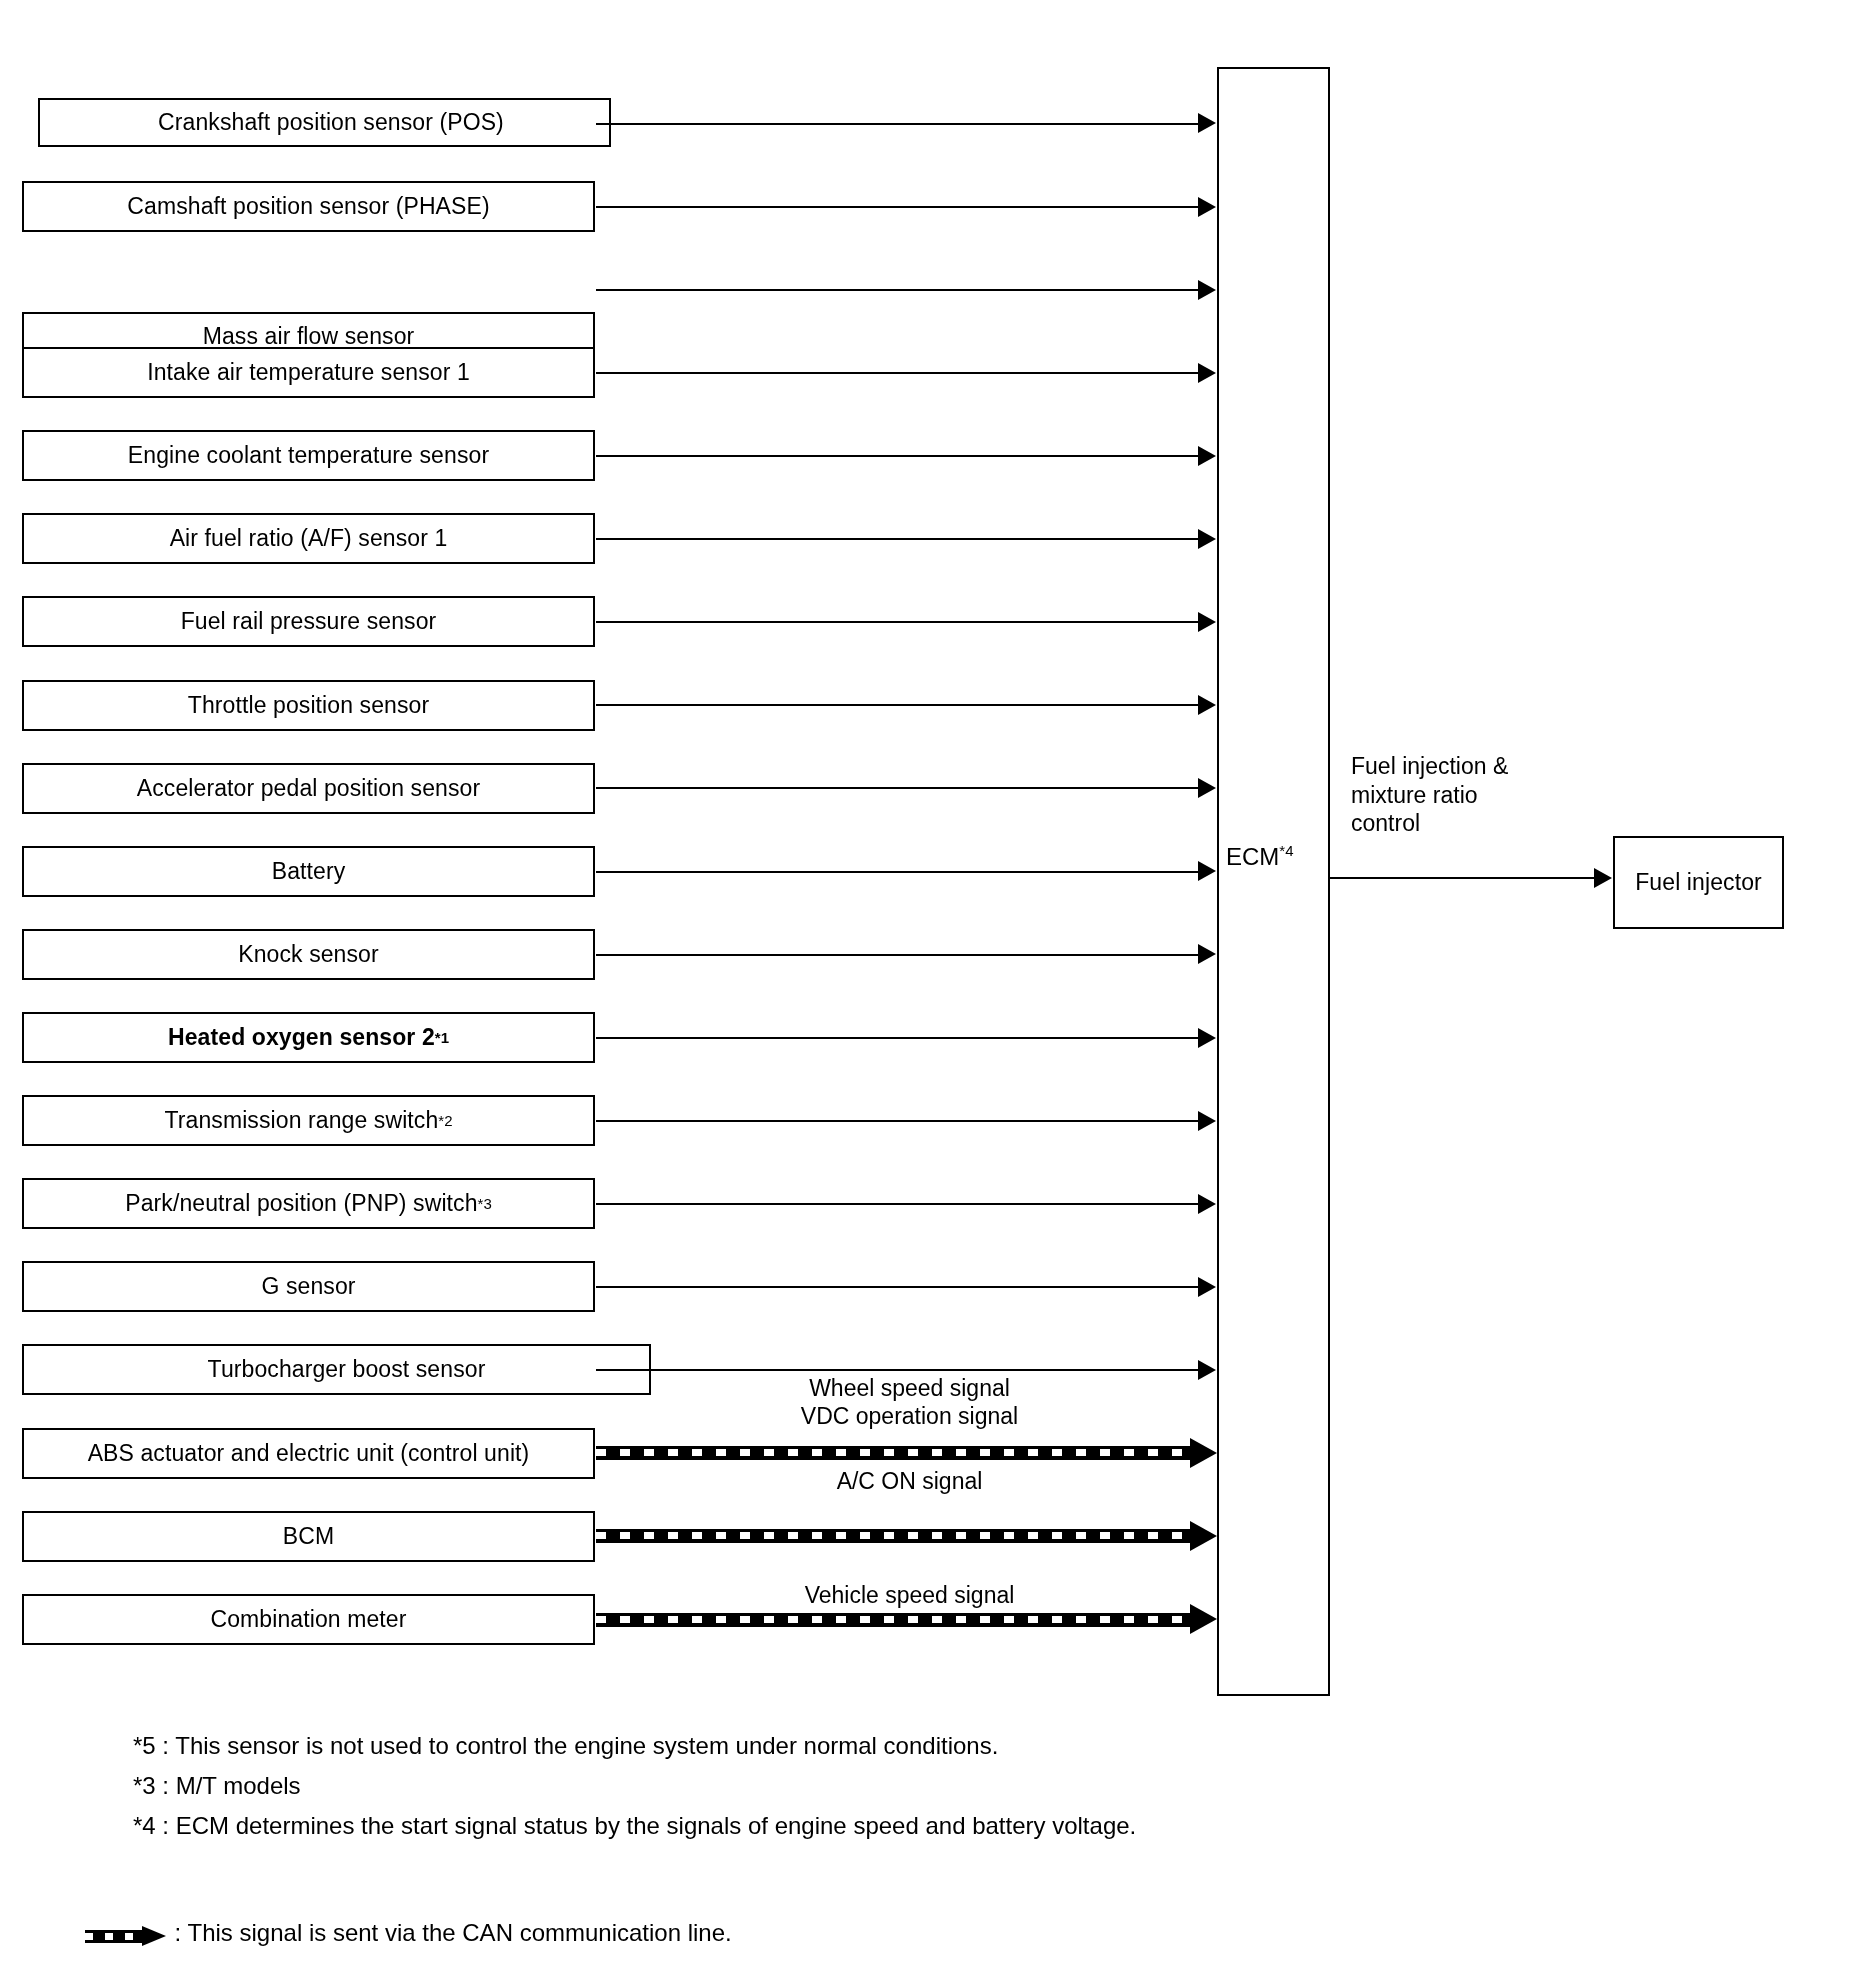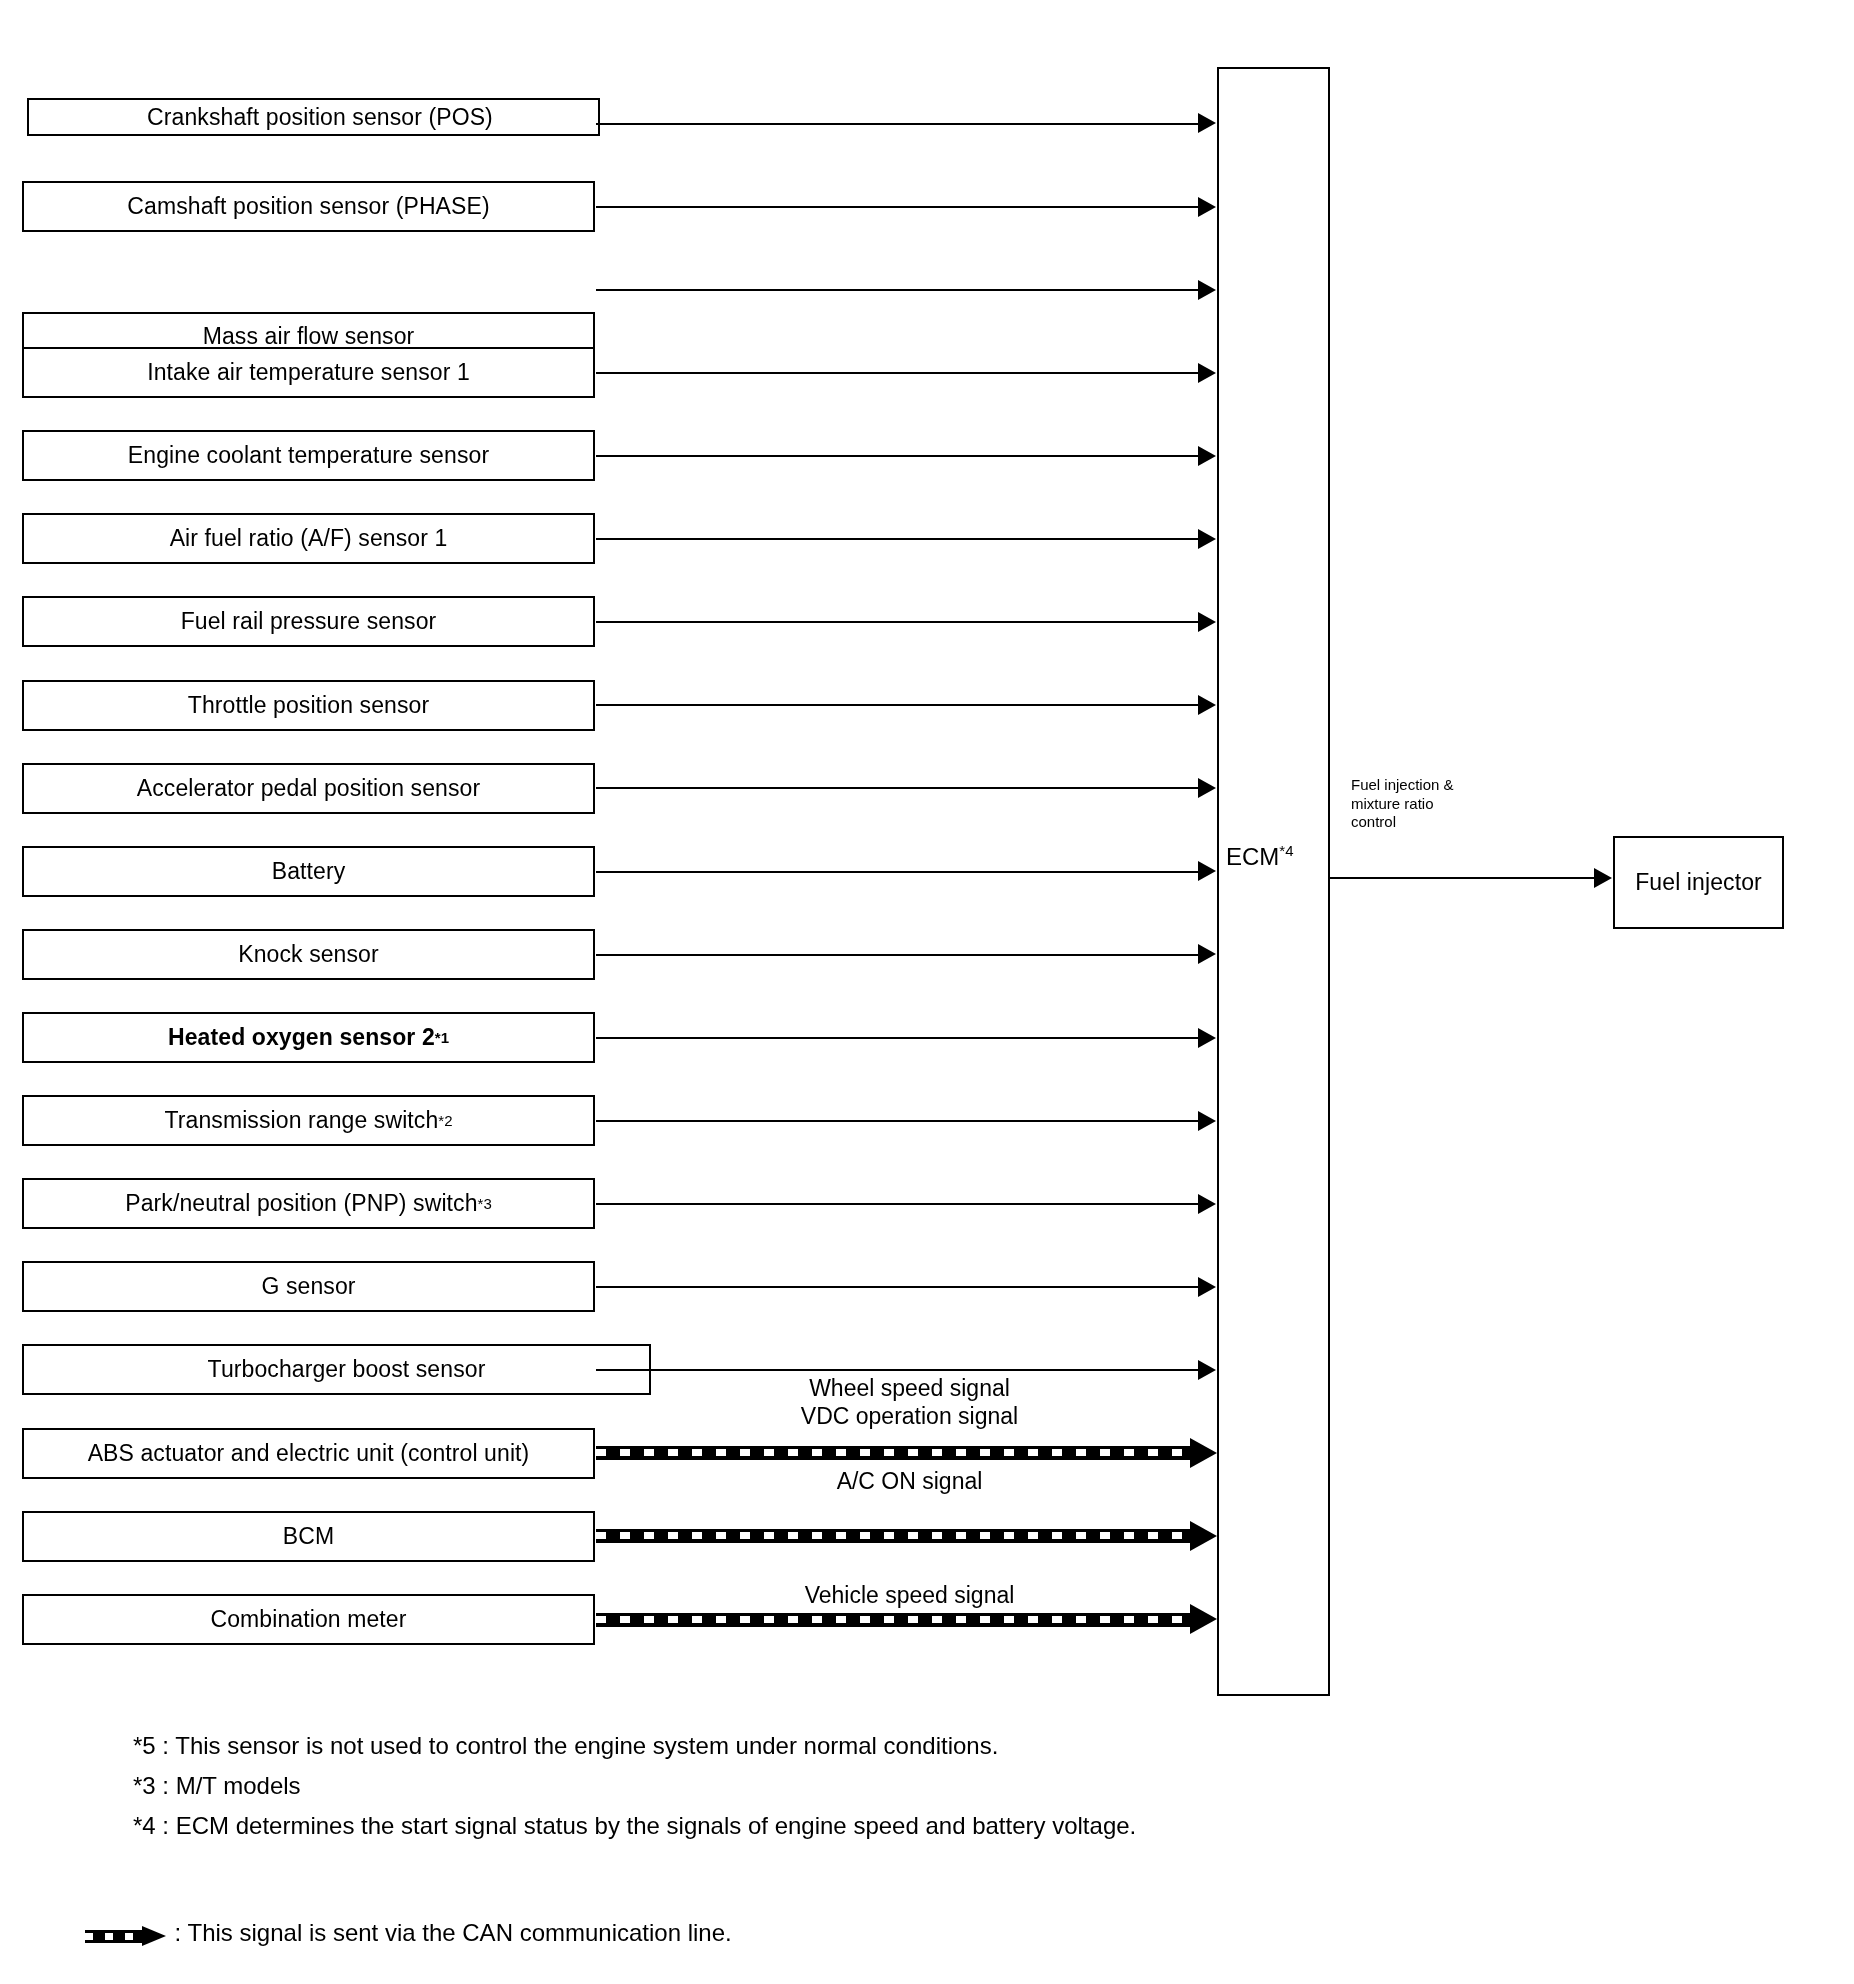--- a/index.html
+++ b/index.html
@@ -96,24 +96,23 @@
     position:absolute;
     width:0;height:0;
     border-top:15.6px solid transparent;
     border-bottom:15.6px solid transparent;
     border-left:27px solid #000000;
   }
 
   
   #control-text{
     position:absolute;
-    font-size:15px;
+    font-size:23px;
     line-height:1.24;
     white-space:pre-line;
-    margin-top:24px;
   }
 
   
   .sig-caption{
     position:absolute;
     font-size:23px;
     line-height:1.22;
     text-align:center;
     white-space:pre-line;
   }
@@ -176,21 +175,21 @@
     border-bottom:10.6px solid transparent;
     border-left:24px solid #000000;
   }
 </style>
 </head>
 <body>
 
 <div id="page">
 
   <div id="boxes-layer">
-      <div class="node-box" style="left: 27px; top: 98px; width: 573px; height: 38px; padding-left: 13px;">
+      <div class="node-box" style="left: 38px; top: 98px; width: 573px; height: 49px; padding-left: 13px;">
         <span class="node-label">Crankshaft position sensor (POS)</span>
       </div>
       <div class="node-box" style="left: 22px; top: 181px; width: 573px; height: 51px;">
         <span class="node-label">Camshaft position sensor (PHASE)</span>
       </div>
       <div class="node-box" style="left: 22px; top: 264px; width: 573px; height: 48px; margin-top: 48px;">
         <span class="node-label">Mass air flow sensor</span>
       </div>
       <div class="node-box" style="left: 22px; top: 347px; width: 573px; height: 51px;">
         <span class="node-label">Intake air temperature sensor 1</span>

